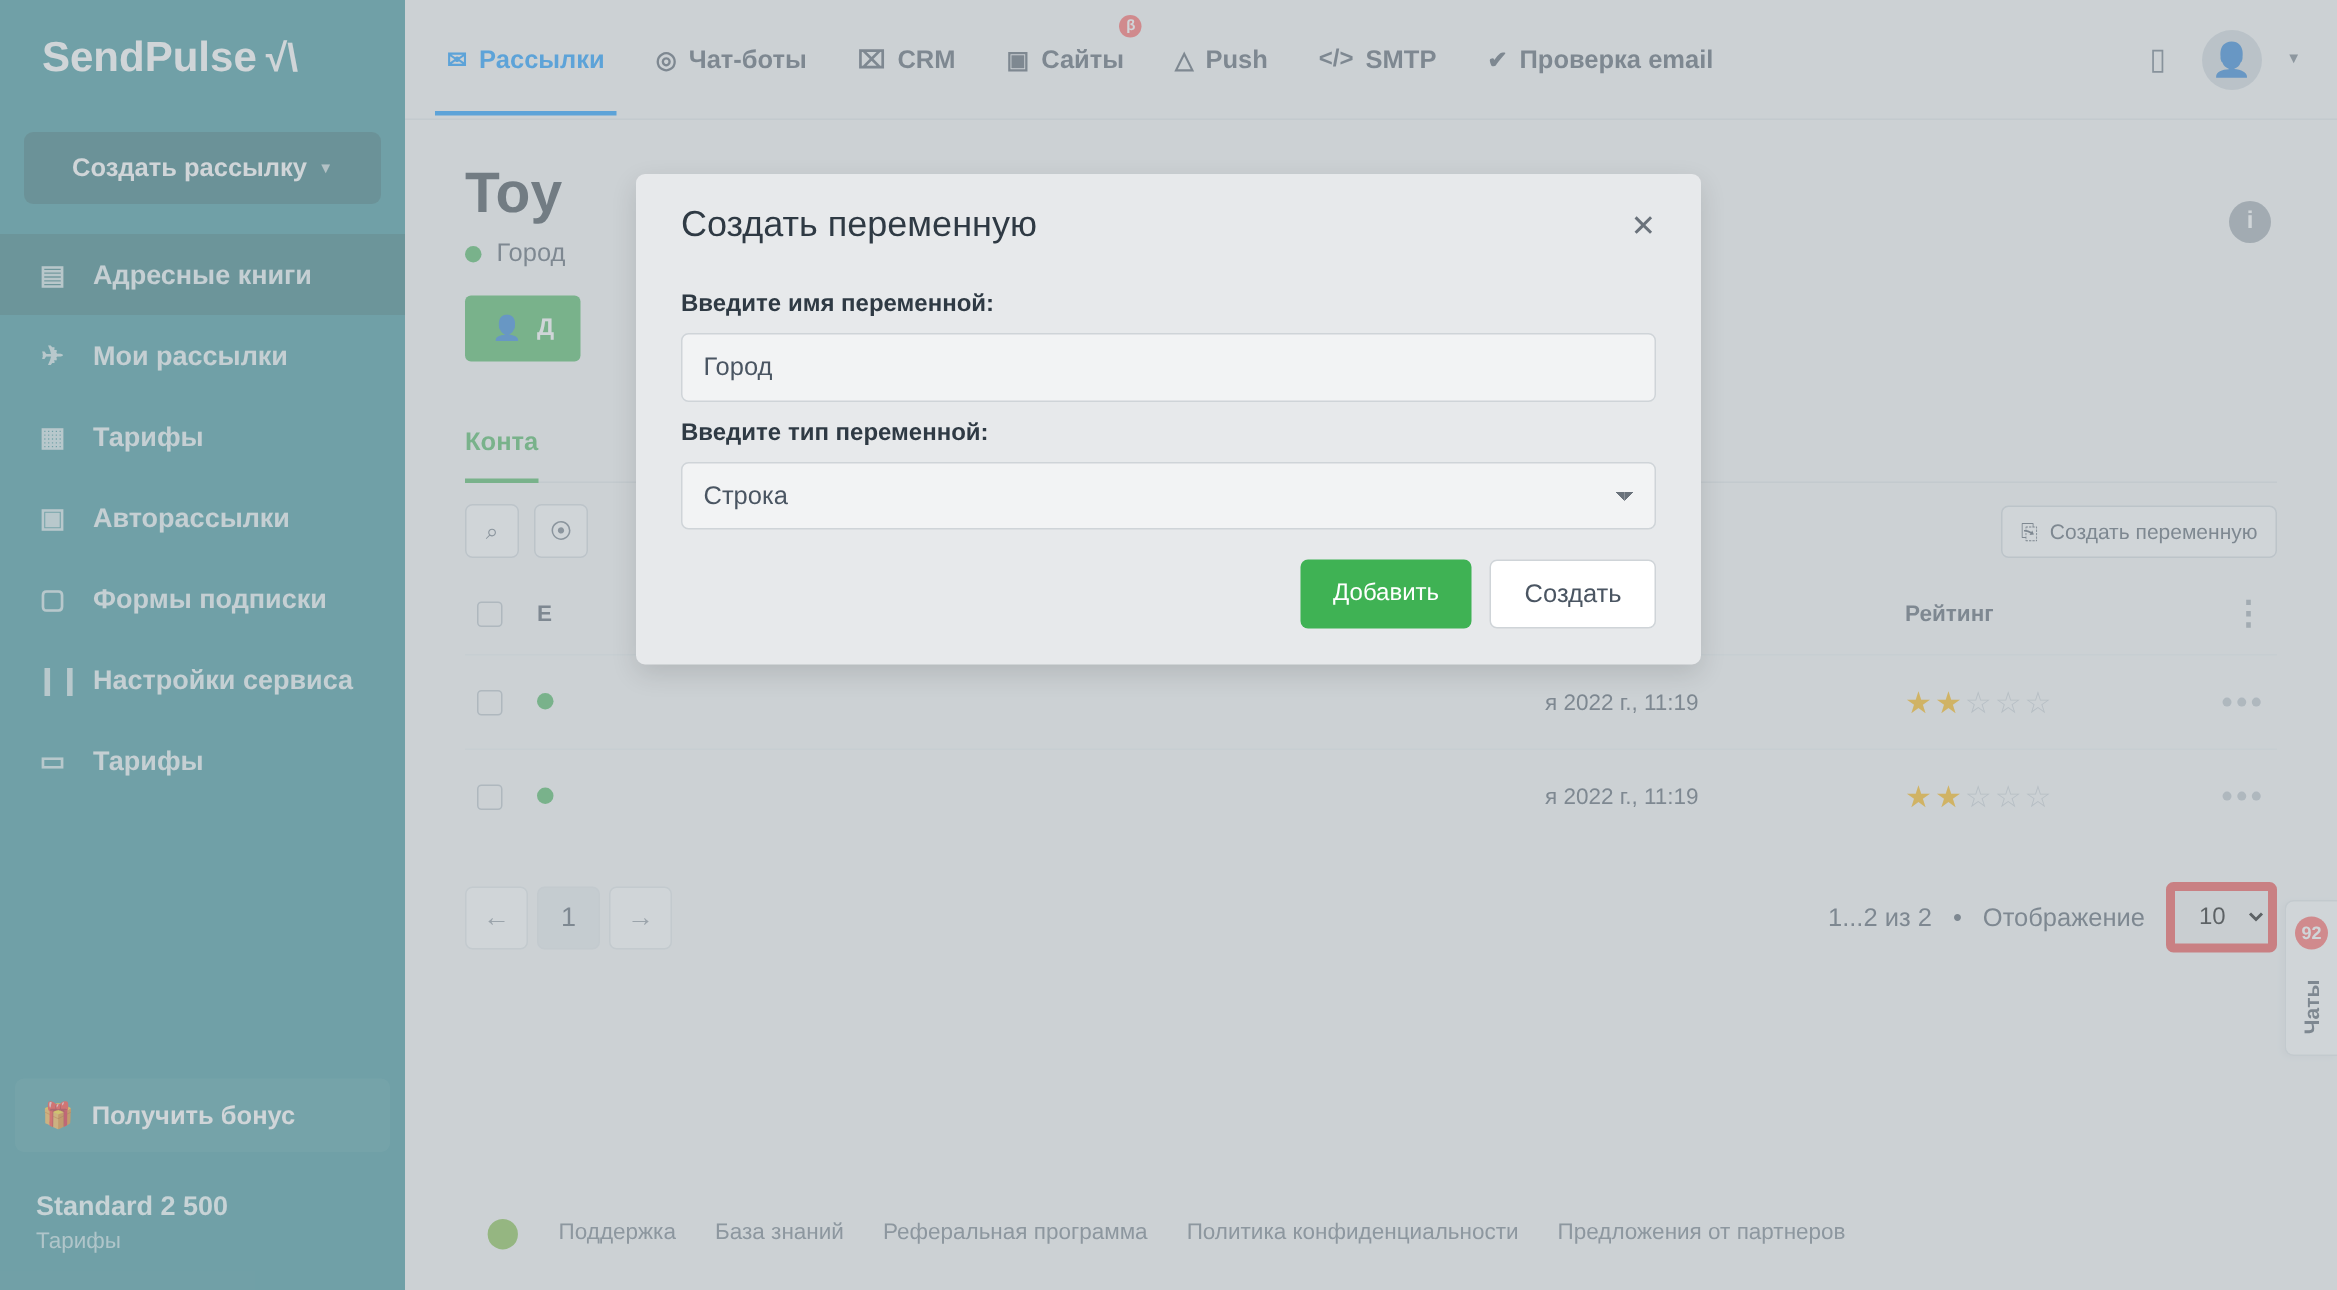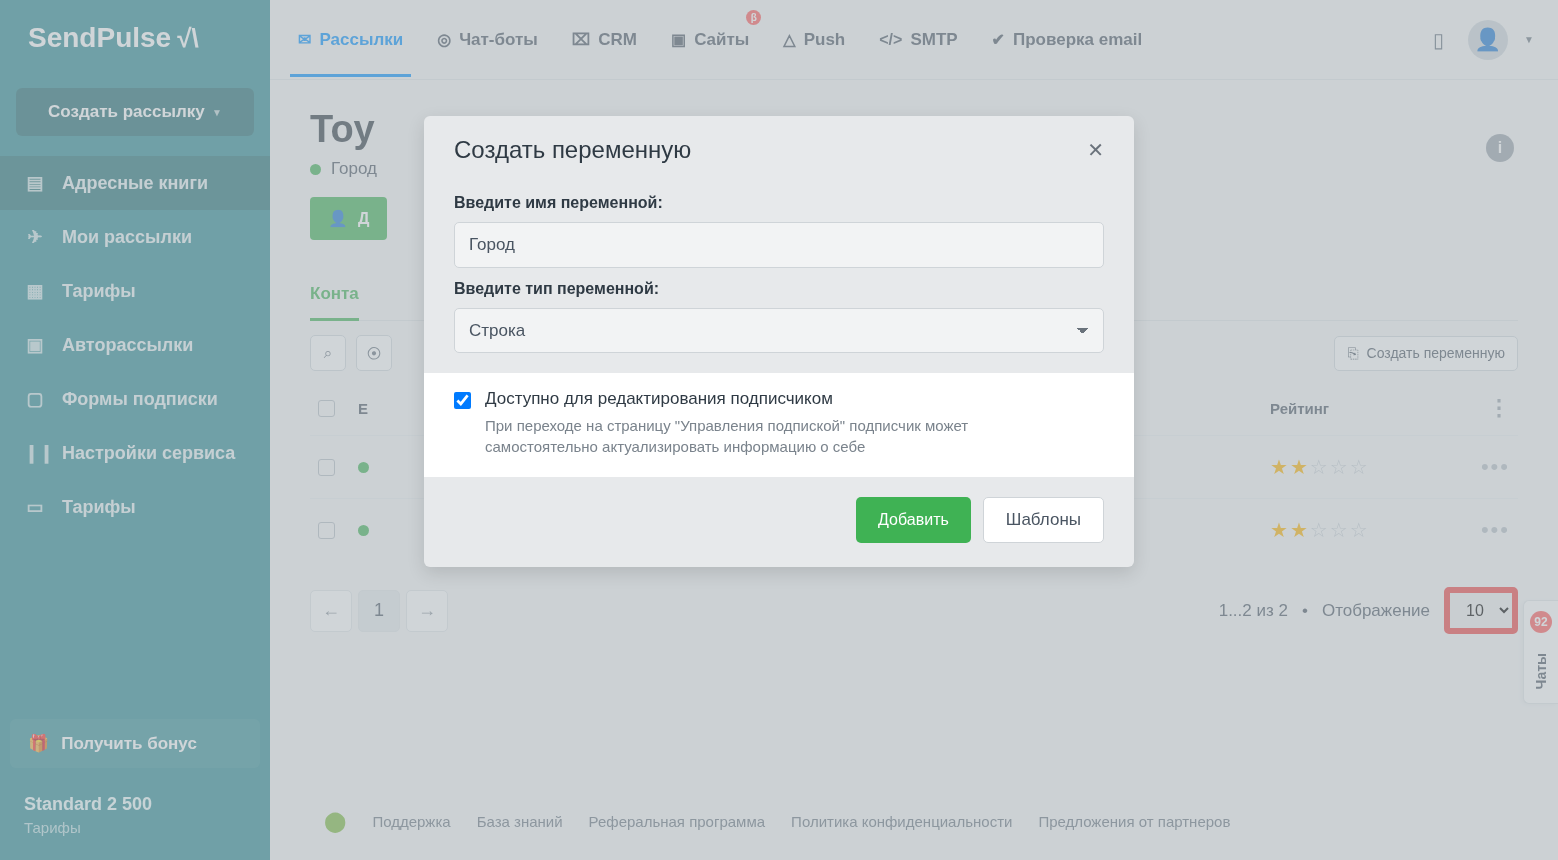--- a/index.html
+++ b/index.html
@@ -281,26 +281,19 @@
       <div class="modal-title">Создать переменную</div>
       <div class="modal-close">✕</div>
     </div>
     <div class="modal-body">
       <div class="field-label">Введите имя переменной:</div>
       <input class="text-input" value="Город" style="">
       <div class="field-label">Введите тип переменной:</div>
       <select class="select">
         <option>Строка</option>
       </select>
-      <div class="check-block">
-        <input type="checkbox" class="cbox" checked="" style="">
-        <div class="check-texts">
-          <div class="check-label">Доступно для редактирования подписчиком</div>
-          <div class="check-help">При переходе на страницу "Управления подпиской" подписчик может самостоятельно актуализировать информацию о себе</div>
-        </div>
-      </div>
     </div>
     <div class="modal-actions">
       <button class="btn-primary">Добавить</button>
-      <button class="btn-secondary">Шаблоны</button>
+      <button class="btn-secondary">Создать</button>
     </div>
   </div>
 </div>
 
 </body></html>

